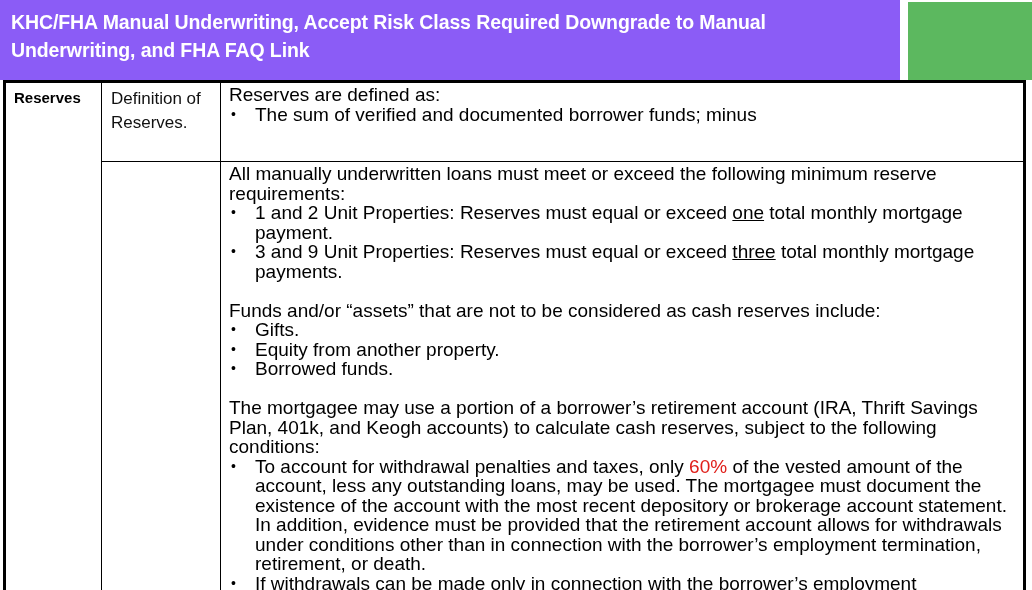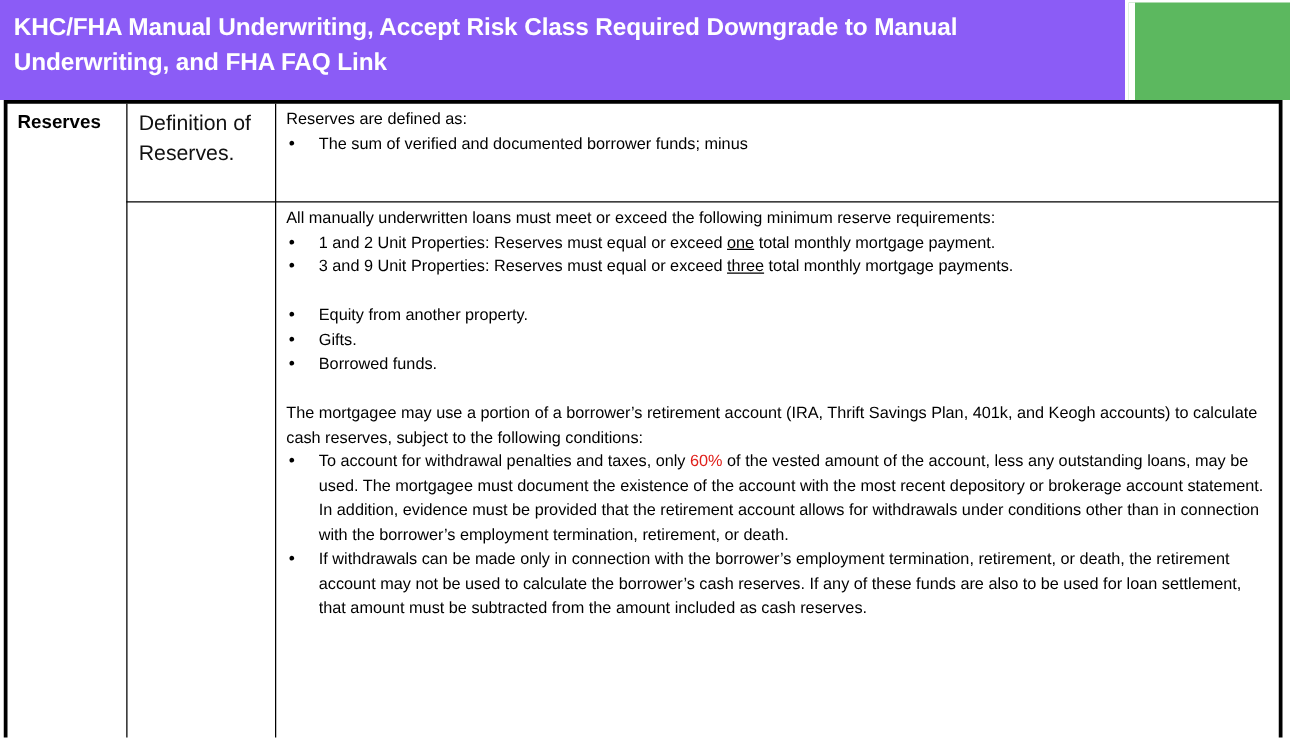--- a/index.html
+++ b/index.html
@@ -7,21 +7,21 @@
   .header { position:absolute; left:0; top:0; width:900px; height:80px; background:#8b5cf6; }
   .header-title { position:absolute; left:11px; top:8px; width:880px; color:#ffffff; font-weight:bold; font-size:19.5px; line-height:28px; letter-spacing:-0.1px; }
   .green-block { position:absolute; left:903px; top:2px; width:129px; height:78px; background:#5cb85f; }
   .green-inner-line { position:absolute; left:903px; top:2px; width:5px; height:78px; background:#ffffff; }
   .table { position:absolute; left:3px; top:80px; width:1023px; height:580px; border:3px solid #000; box-sizing:border-box; }
   .col-line { position:absolute; top:0; bottom:0; width:1px; background:#000; }
   .row-line { position:absolute; left:217px; right:0; height:1px; background:#000; }
   .cell { position:absolute; color:#000; }
   .section-label { left:8px; top:6px; font-weight:bold; font-size:15px; }
   .sub-label { left:105px; font-size:17px; line-height:24px; color:#111; }
-  .content { left:223px; right:8px; font-size:13px; line-height:19.5px; }
+  .content { left:223px; right:8px; font-size:19px; line-height:19.5px; }
   .content p { margin:0; }
   .content ul { margin:0; padding:0; list-style:none; }
   .content li { position:relative; padding-left:26px; }
   .content li::before { content:"\2022"; position:absolute; left:2px; top:0; font-size:14px; }
   .gap { height:19.5px; }
   .red { color:#e0201b; font-weight:normal; }
   .u { text-decoration:underline; }
 </style>
 </head>
 <body>
@@ -48,23 +48,24 @@
     </ul>
   </div>
 
   <div class="cell content" style="top:81px;">
     <p>All manually underwritten loans must meet or exceed the following minimum reserve requirements:</p>
     <ul>
       <li><span>1 and 2 Unit Properties:  Reserves must equal or exceed </span><span class="u">one</span><span> total monthly mortgage payment.</span></li>
       <li><span>3 and 9 Unit Properties:  Reserves must equal or exceed </span><span class="u">three</span><span> total monthly mortgage payments.</span></li>
     </ul>
     <div class="gap"></div>
+    <p>Funds and/or “assets” that are not to be considered as cash reserves include:</p>
     <ul>
+      <li>Gifts.</li>
       <li>Equity from another property.</li>
-      <li>Gifts.</li>
       <li>Borrowed funds.</li>
     </ul>
     <div class="gap"></div>
     <p>The mortgagee may use a portion of a borrower’s retirement account (IRA, Thrift Savings Plan, 401k, and Keogh accounts) to calculate cash reserves, subject to the following conditions:</p>
     <ul>
       <li><span>To account for withdrawal penalties and taxes, only </span><span class="red">60%</span><span> of the vested amount of the account, less any outstanding loans, may be used. The mortgagee must document the existence of the account with the most recent depository or brokerage account statement. In addition, evidence must be provided that the retirement account allows for withdrawals under conditions other than in connection with the borrower’s employment termination, retirement, or death.</span></li>
       <li>If withdrawals can be made only in connection with the borrower’s employment termination, retirement, or death, the retirement account may not be used to calculate the borrower’s cash reserves. If any of these funds are also to be used for loan settlement, that amount must be subtracted from the amount included as cash reserves.</li>
     </ul>
   </div>
 </div>

